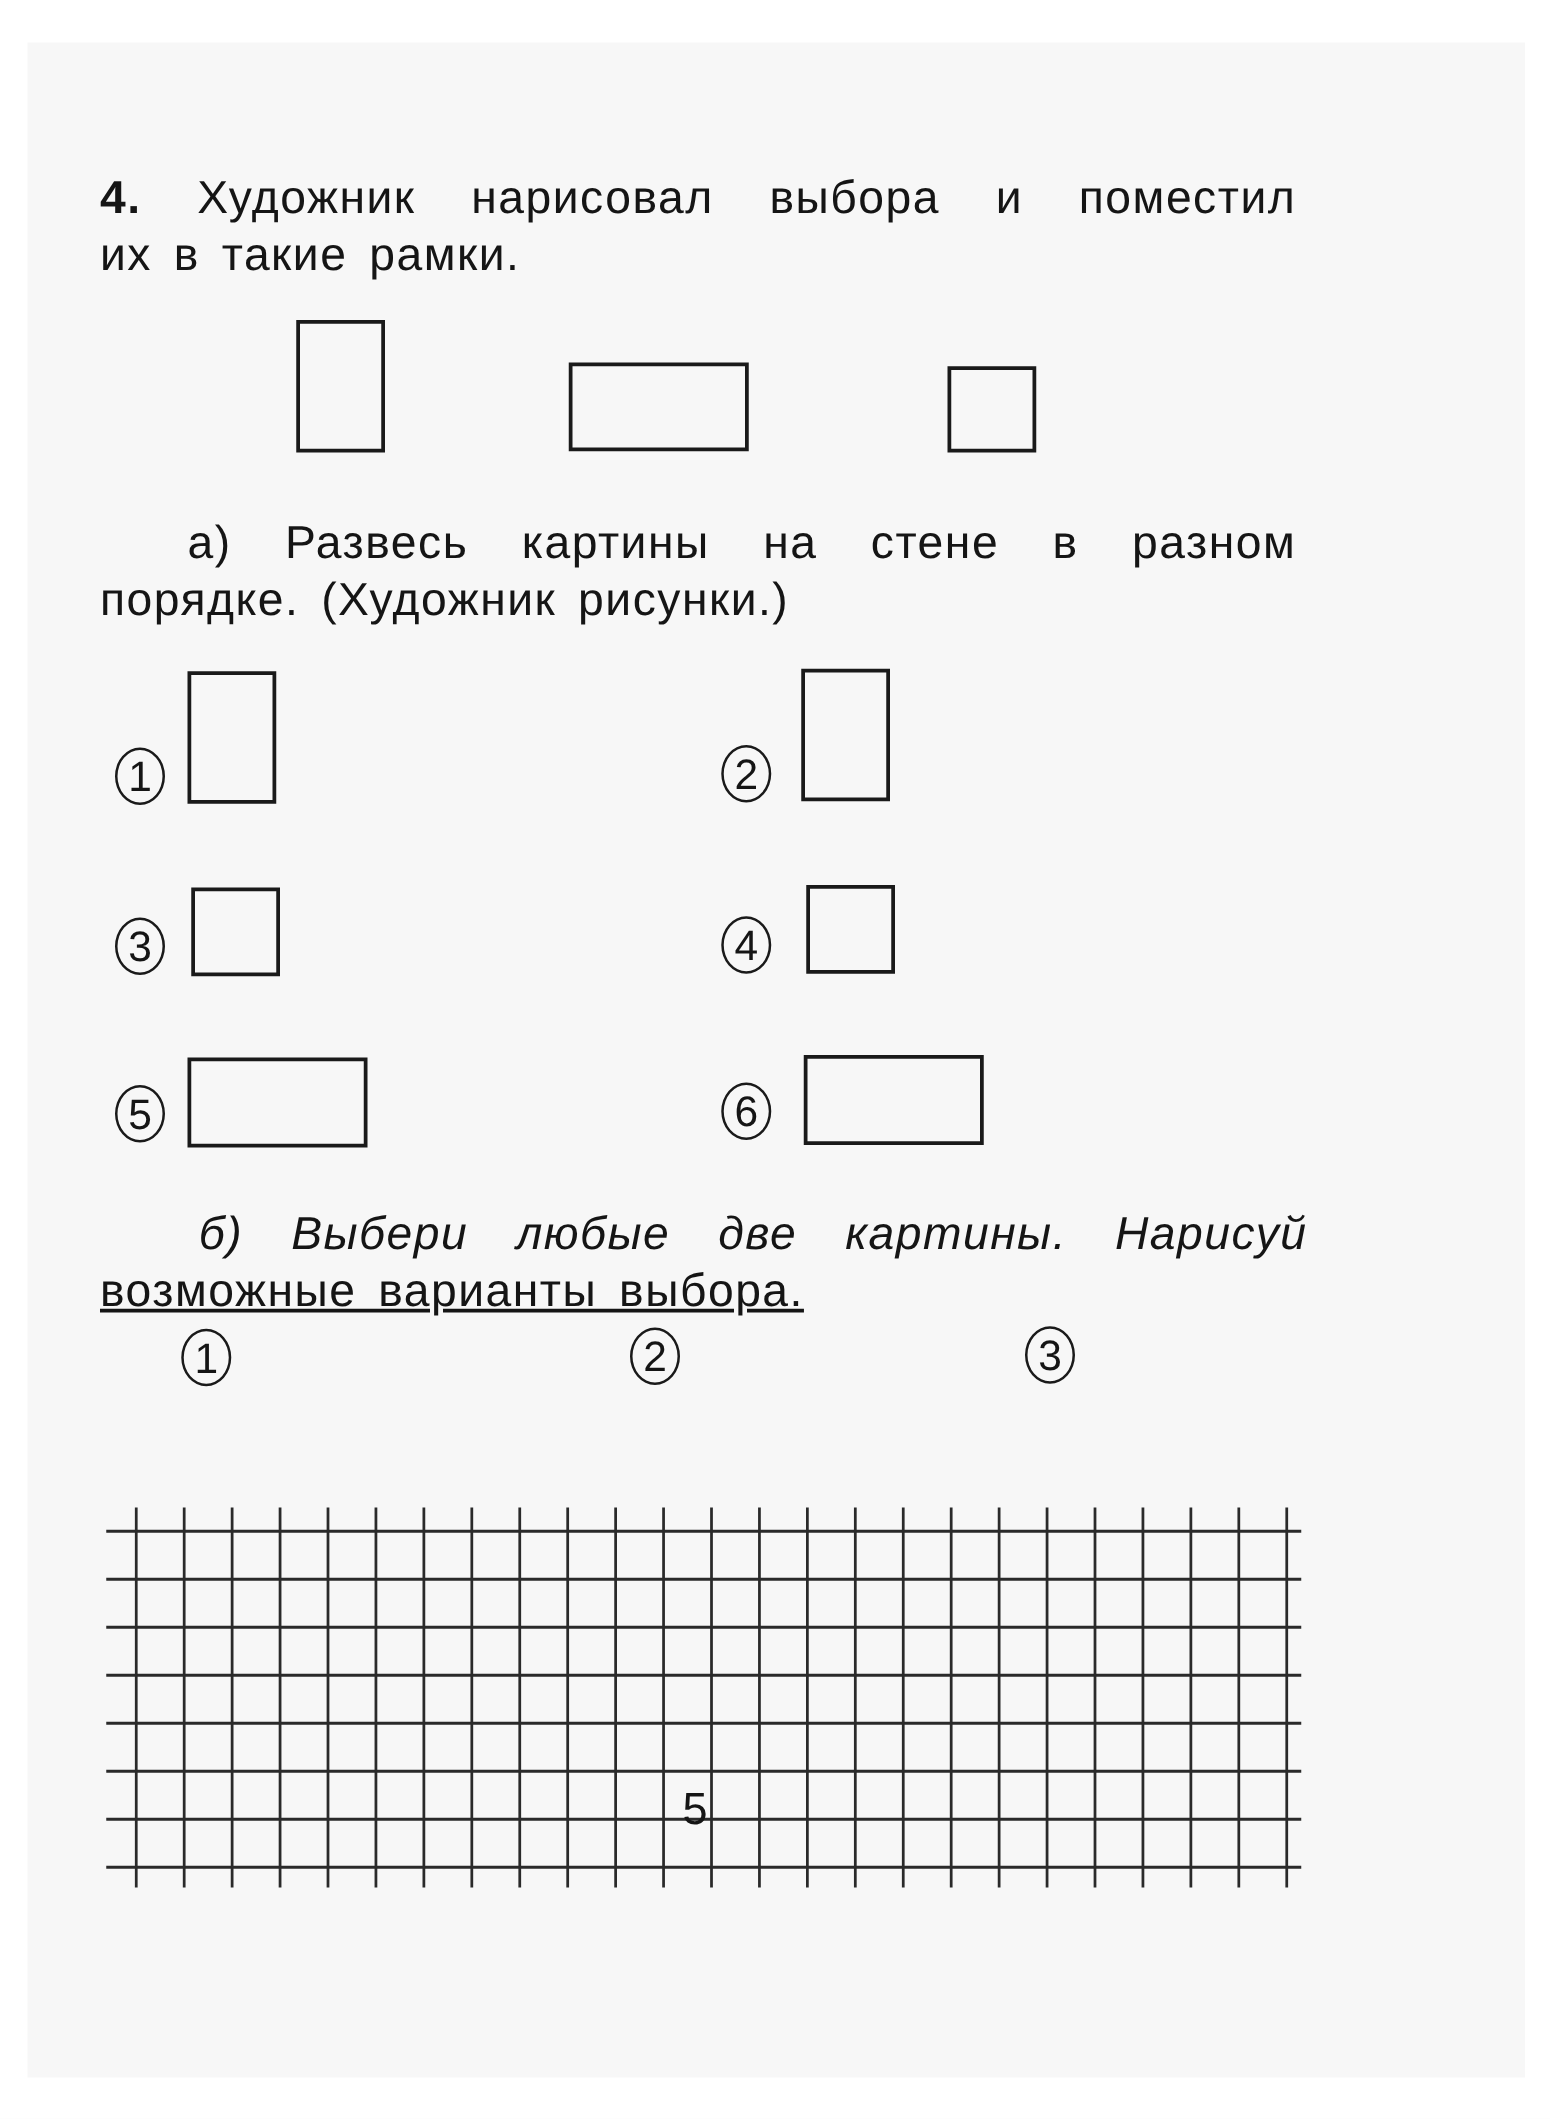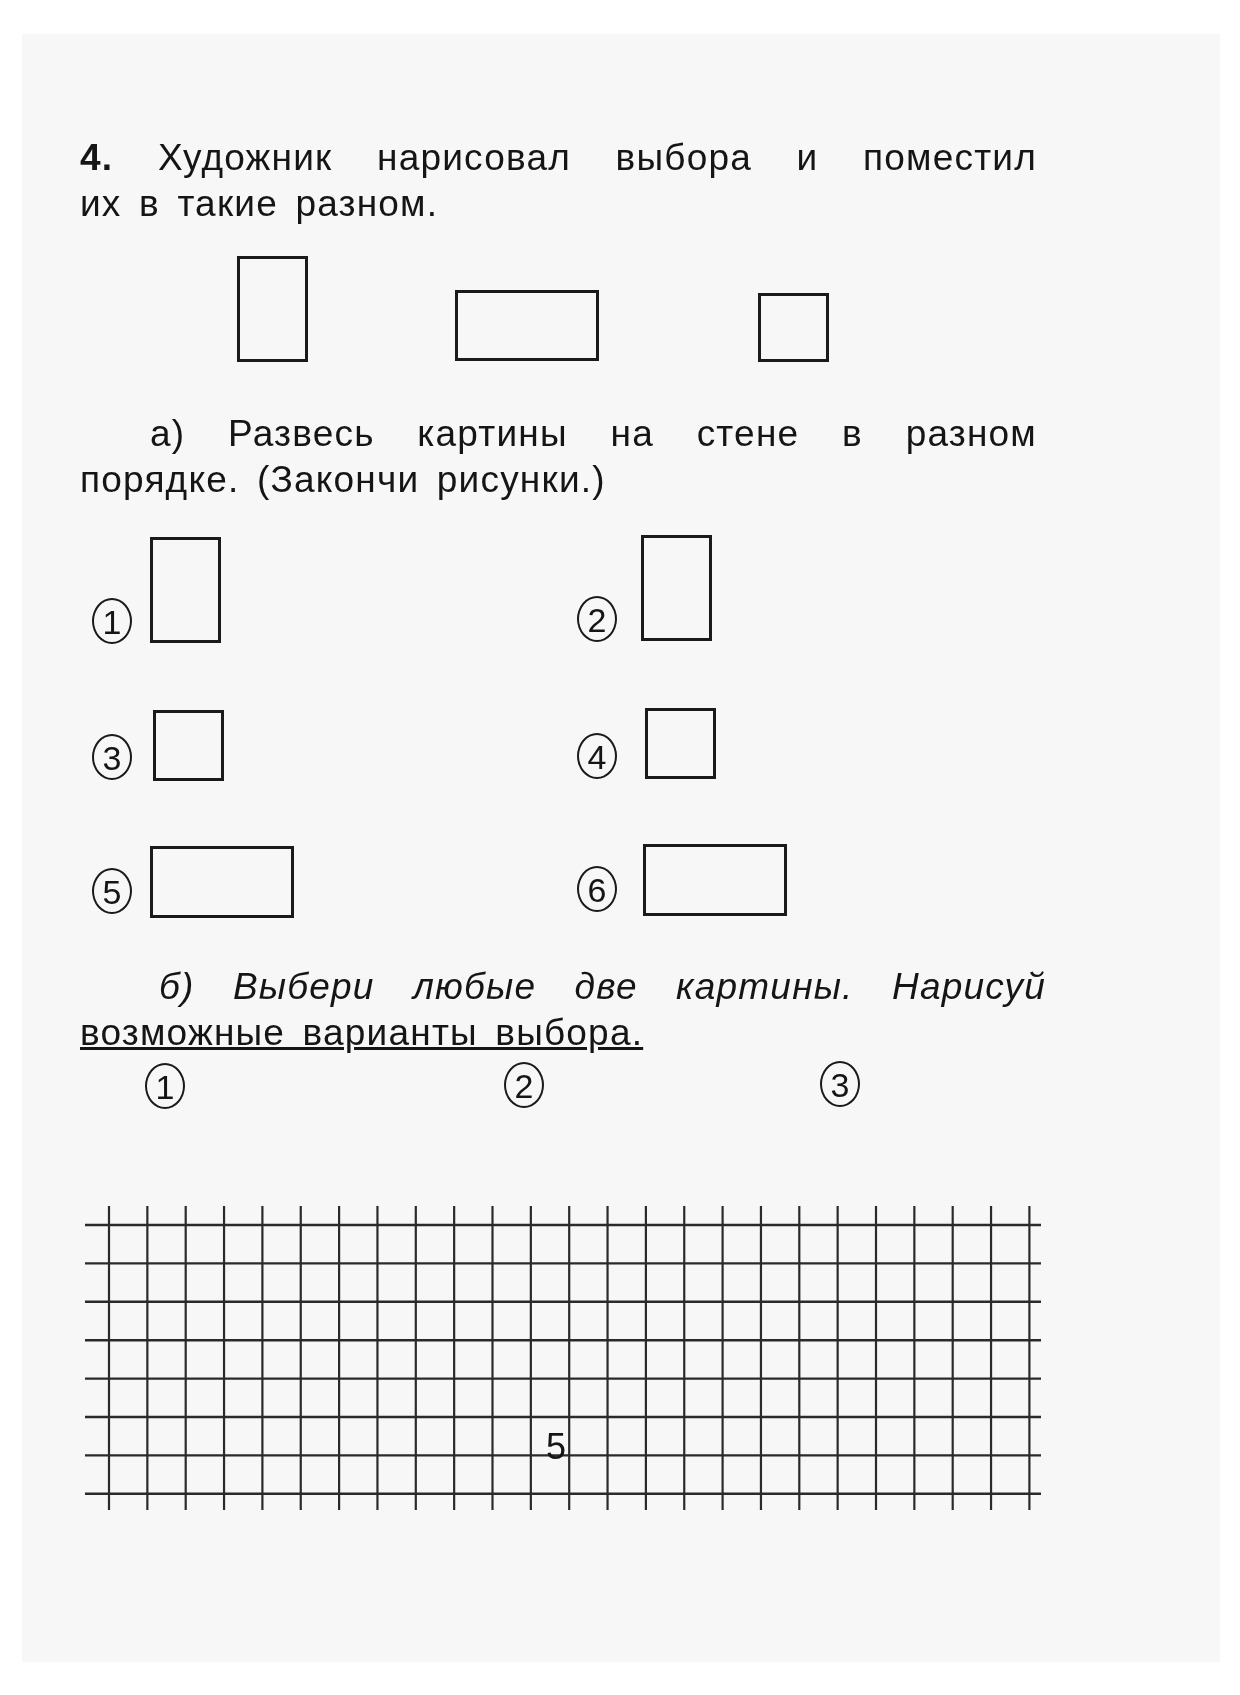--- a/index.html
+++ b/index.html
@@ -35,30 +35,30 @@
 </style>
 </head>
 <body>
 
 <div class="sheet"></div>
 
 <div class="text-line justify" style="left:80px; top:136px; width:957px;">
   <span class="bold">4.</span>
   <span>Художник нарисовал выбора и поместил</span>
 </div>
-<div class="text-line" style="left:80px; top:182px;">их в такие разном.</div>
+<div class="text-line" style="left:80px; top:182px;">их в такие рамки.</div>
 
 <div id="example-frames">
     <div class="frame" style="left: 237px; top: 256px; width: 71px; height: 106px;"></div>
     <div class="frame" style="left: 455px; top: 290px; width: 144px; height: 71px;"></div>
     <div class="frame" style="left: 758px; top: 293px; width: 71px; height: 69px;"></div>
   </div>
 
 <div class="text-line justify" style="left:80px; top:412px; width:957px; text-indent:70px;">а) Развесь картины на стене в разном</div>
-<div class="text-line" style="left:80px; top:458px;">порядке. (Закончи рисунки.)</div>
+<div class="text-line" style="left:80px; top:458px;">порядке. (Художник рисунки.)</div>
 
 <div id="part-a-items">
     <div class="circ" style="left: 92px; top: 598px;">1</div>
     <div class="frame" style="left: 150px; top: 537px; width: 71px; height: 106px;"></div>
     <div class="circ" style="left: 577px; top: 596px;">2</div>
     <div class="frame" style="left: 641px; top: 535px; width: 71px; height: 106px;"></div>
     <div class="circ" style="left: 92px; top: 734px;">3</div>
     <div class="frame" style="left: 153px; top: 710px; width: 71px; height: 71px;"></div>
     <div class="circ" style="left: 577px; top: 733px;">4</div>
     <div class="frame" style="left: 645px; top: 708px; width: 71px; height: 71px;"></div>

